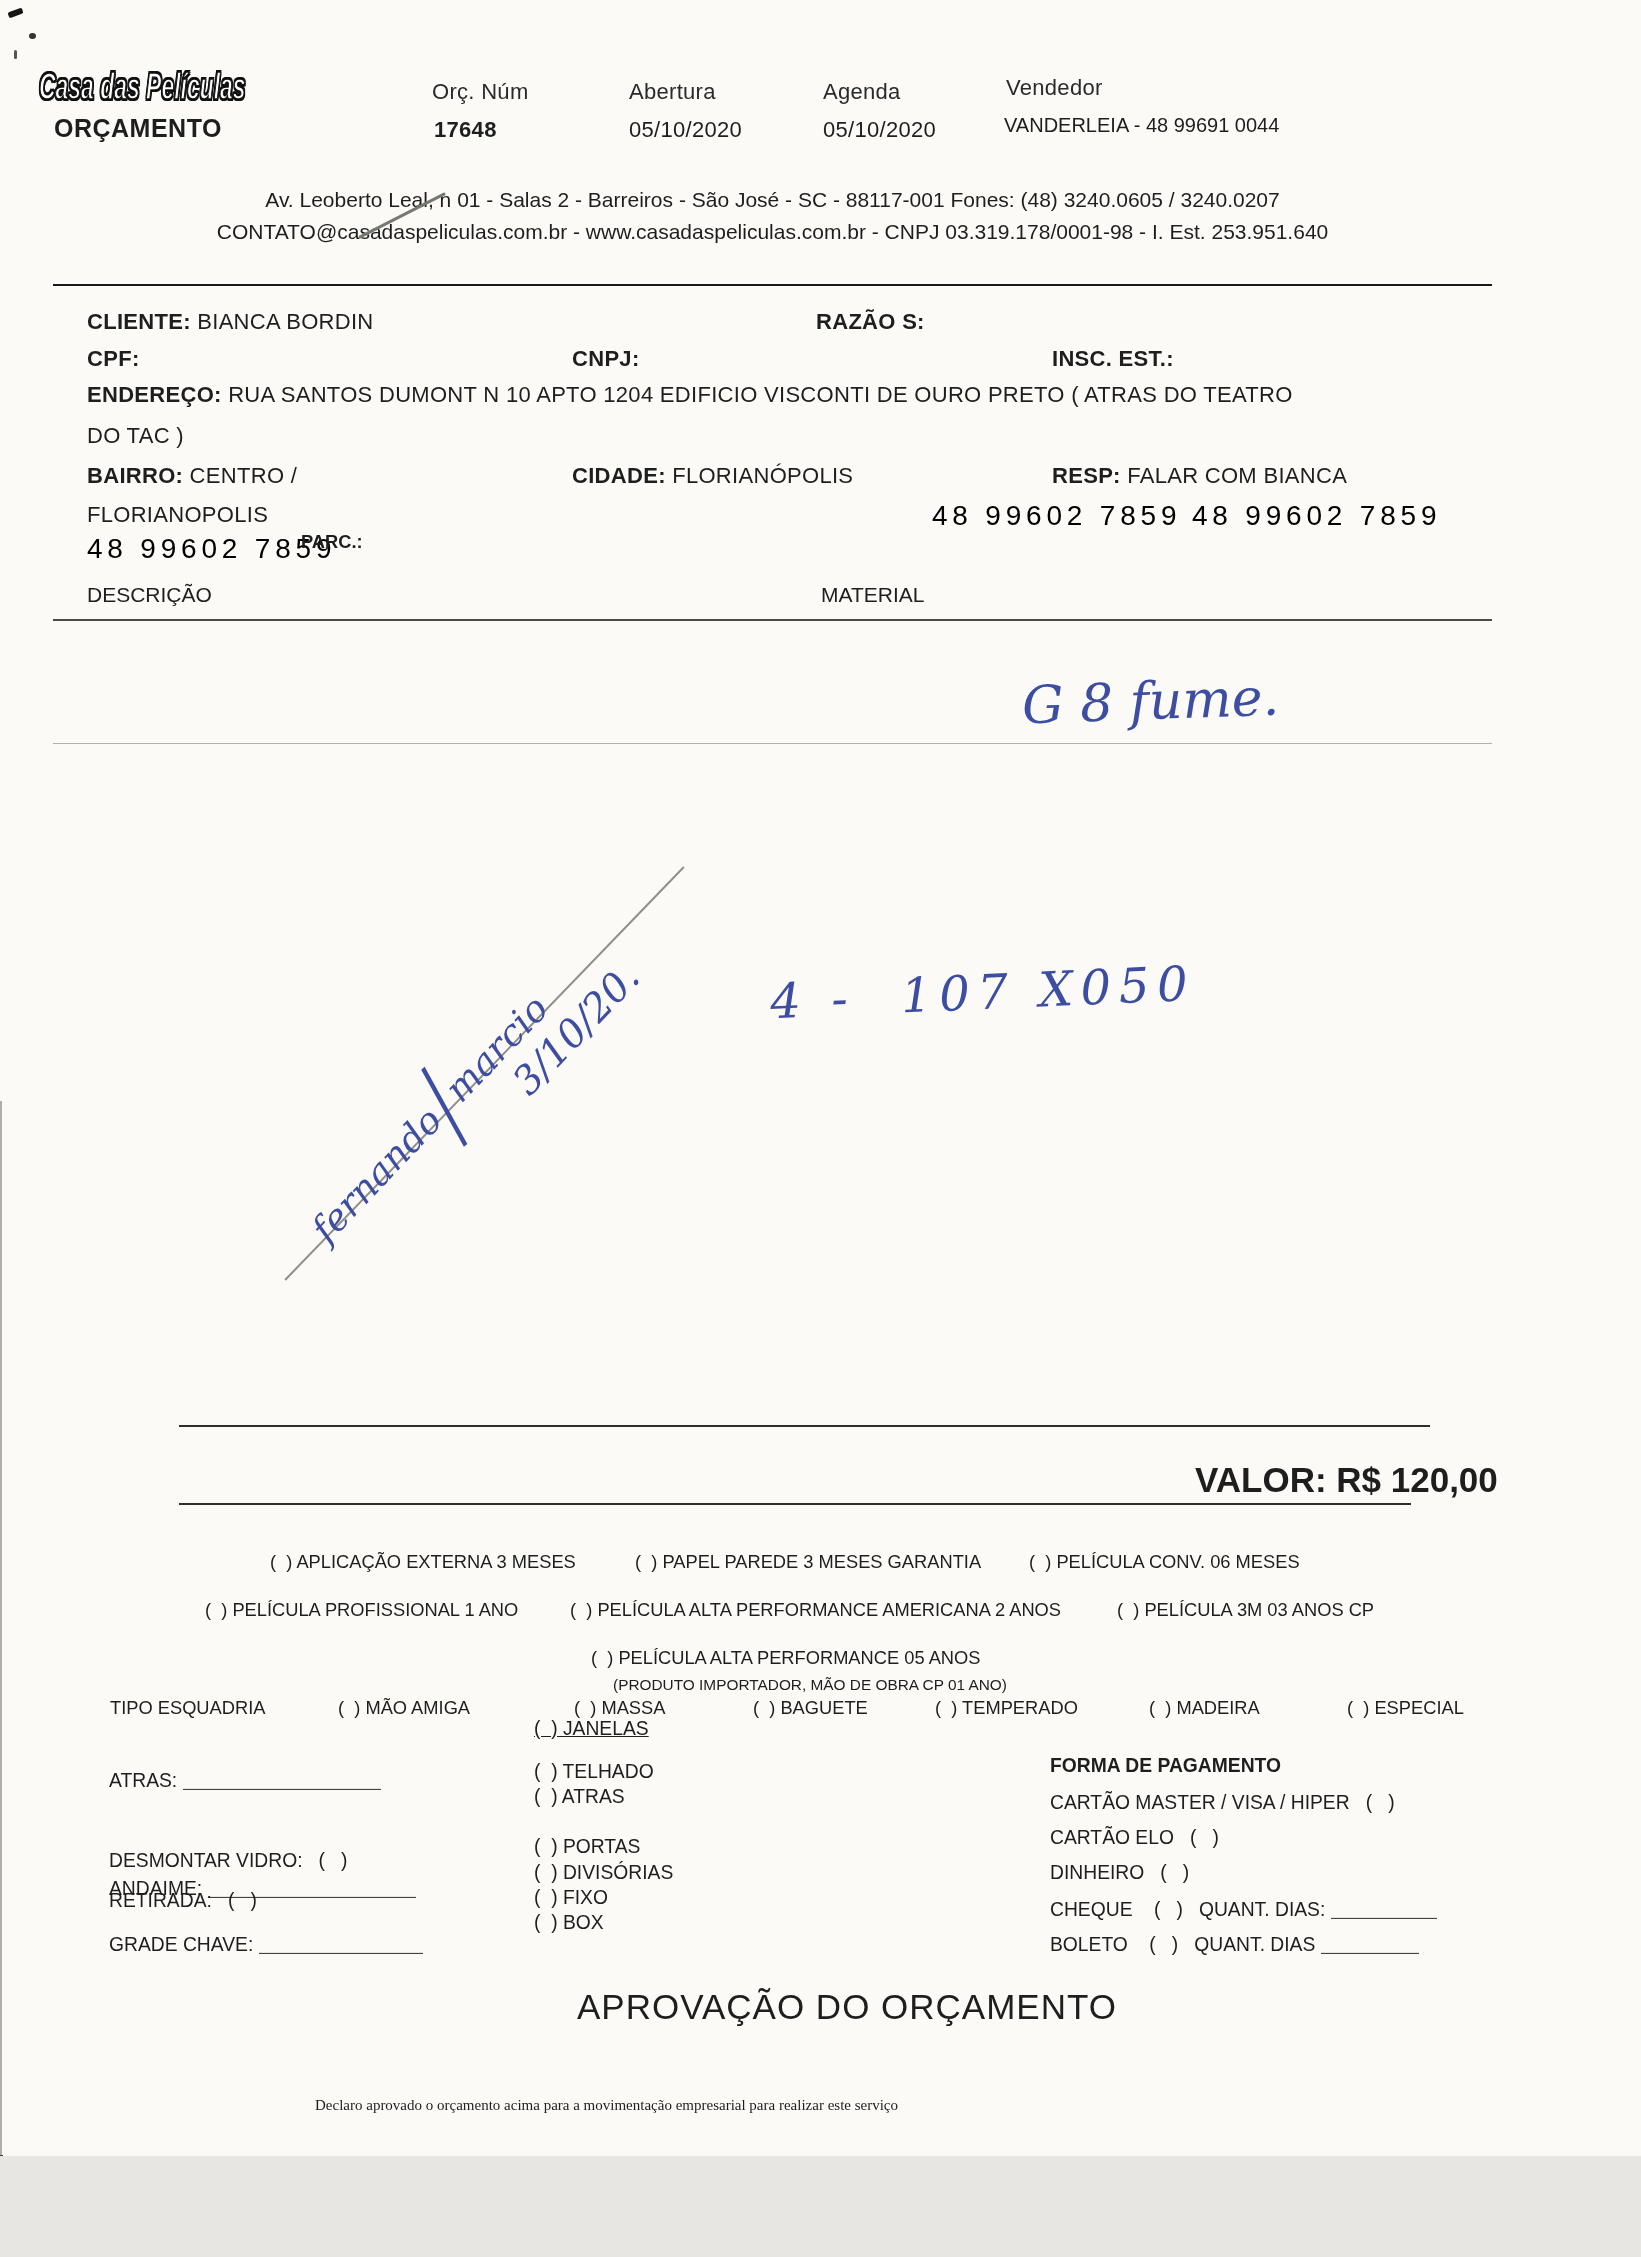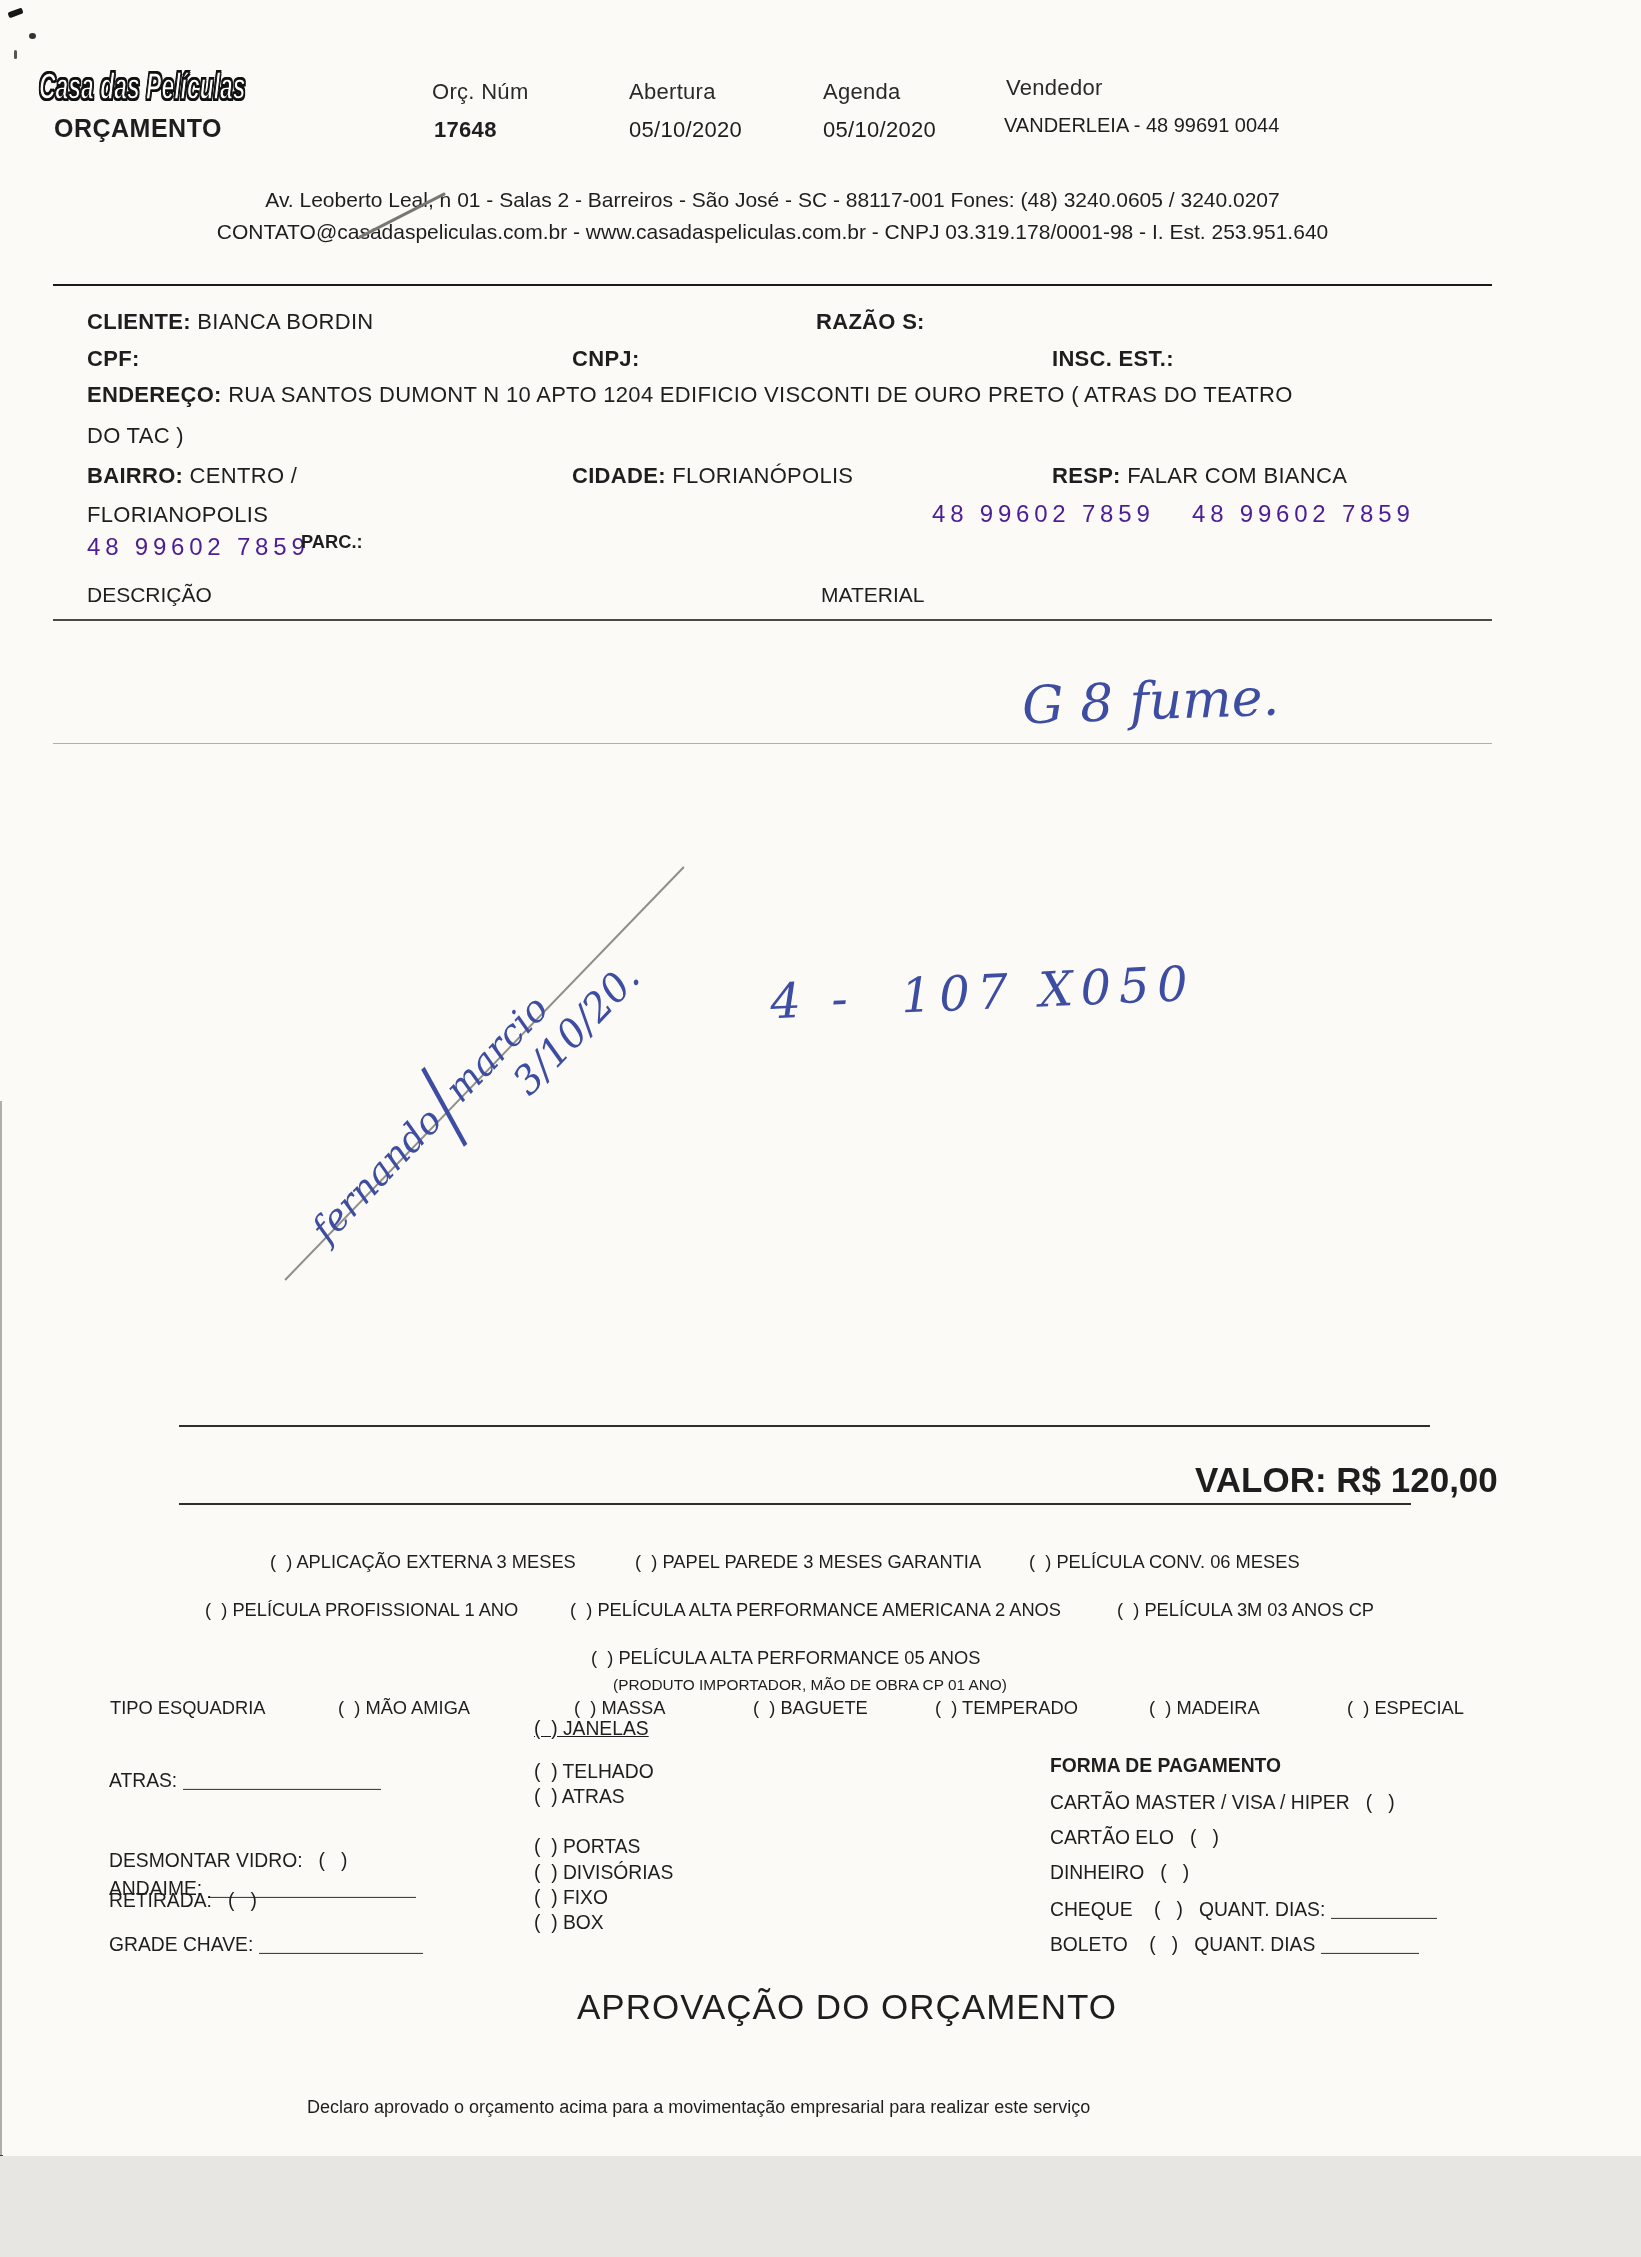--- a/index.html
+++ b/index.html
@@ -30,21 +30,21 @@
   }
   .rule{background:#1a1a1a;height:2.4px;}
   .rule2{background:#4a4a46;height:1.9px;}
   .rule3{background:#b3afa6;height:1.4px;}
   .rulev{background:#2e2e2c;height:1.9px;}
   .blank{display:inline-block;border-bottom:1.9px solid #2f2f2d;height:1em;transform:translateY(2.9px);}
   .hand{
     font-family:"DejaVu Serif","Liberation Serif",serif;font-style:italic;
     color:#3d4da1;
   }
-  .phone{font-size:24px;letter-spacing:4.8px;color:#4c1d95;}
+  .phone{font-size:28px;letter-spacing:4.8px;color:#000000;}
   .diag-note{transform:rotate(-46.5deg);transform-origin:0 0;}
   .big-slash{display:inline-block;font-size:56px;transform:scaleY(1.9) rotate(4deg);position:relative;top:5.8px;margin:0 3.9px 0 1.9px;}
   .speck{background:#161616;border-radius:1.9px;}
 </style>
 </head>
 <body>
 
 <div id="sheet">
 
   <div class="abs speck" style="left:7.7px;top:9.7px;width:14.5px;height:5.8px;transform:rotate(-20deg);"></div>
@@ -169,21 +169,21 @@
   <div class="abs t20" data-bind="pagamento.cartao_elo" style="left:1050px;top:1827px;">CARTÃO ELO   (   )</div>
   <div class="abs t20" data-bind="pagamento.dinheiro" style="left:1050px;top:1862px;">DINHEIRO   (   )</div>
   <div class="abs t20" style="left:1050px;top:1896px;">
     <span data-bind="pagamento.cheque">CHEQUE    (   )   QUANT. DIAS: </span><span class="blank" style="width:106px;"></span>
   </div>
   <div class="abs t20" style="left:1050px;top:1931px;">
     <span data-bind="pagamento.boleto">BOLETO    (   )   QUANT. DIAS </span><span class="blank" style="width:98px;"></span>
   </div>
 
   <div class="abs t27" data-bind="aprovacao.title" style="left:577px;top:1987px;letter-spacing:1px;">APROVAÇÃO DO ORÇAMENTO</div>
-  <div class="abs" data-bind="aprovacao.declaration" style="left:307px;top:2097px;font-size:18px;">Declaro aprovado o orçamento acima para a movimentação empresarial para realizar este serviço</div>
+  <div class="abs" data-bind="aprovacao.declaration" style="left:315px;top:2097px;font-size:15px;font-family:Liberation Serif, serif;">Declaro aprovado o orçamento acima para a movimentação empresarial para realizar este serviço</div>
 
   <div class="abs" style="left:0;top:1101px;width:1.9px;height:1157px;background:#87857f;opacity:.65;"></div>
   <div class="abs" style="left:0;top:2155px;width:2.9px;height:102px;background:#3c3b37;"></div>
   <div class="abs" style="left:1139px;top:2236px;width:502px;height:6.8px;background:#c9c6bf;"></div>
   <div class="abs" style="left:0;top:2246px;width:1641px;height:11.6px;background:#151515;"></div>
   <div class="abs" style="left:1609px;top:2198px;width:1.9px;height:15.4px;background:#666;transform:rotate(25deg);"></div>
 
 </div>
 
 

